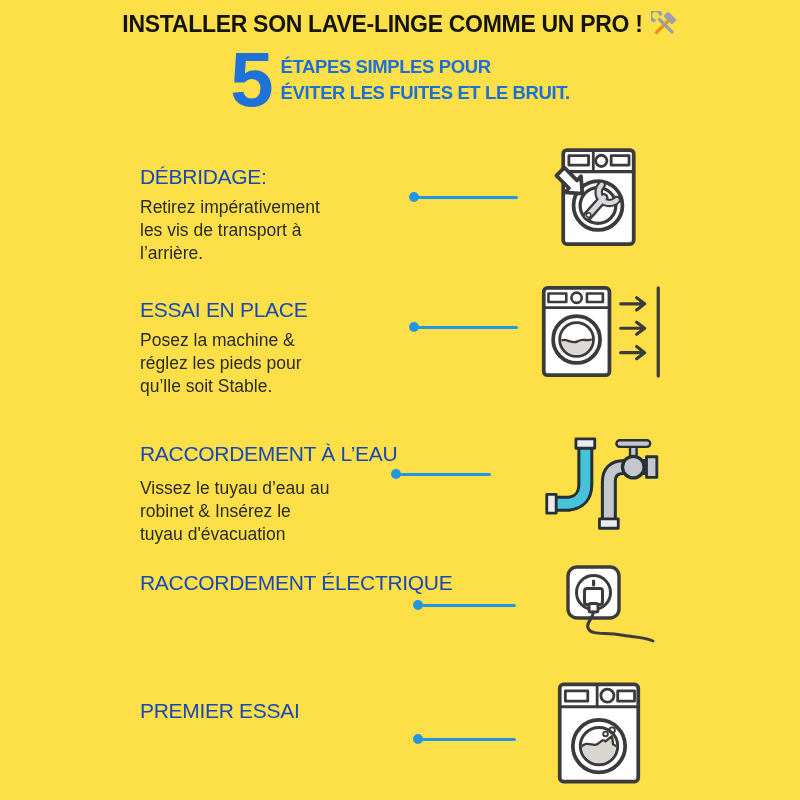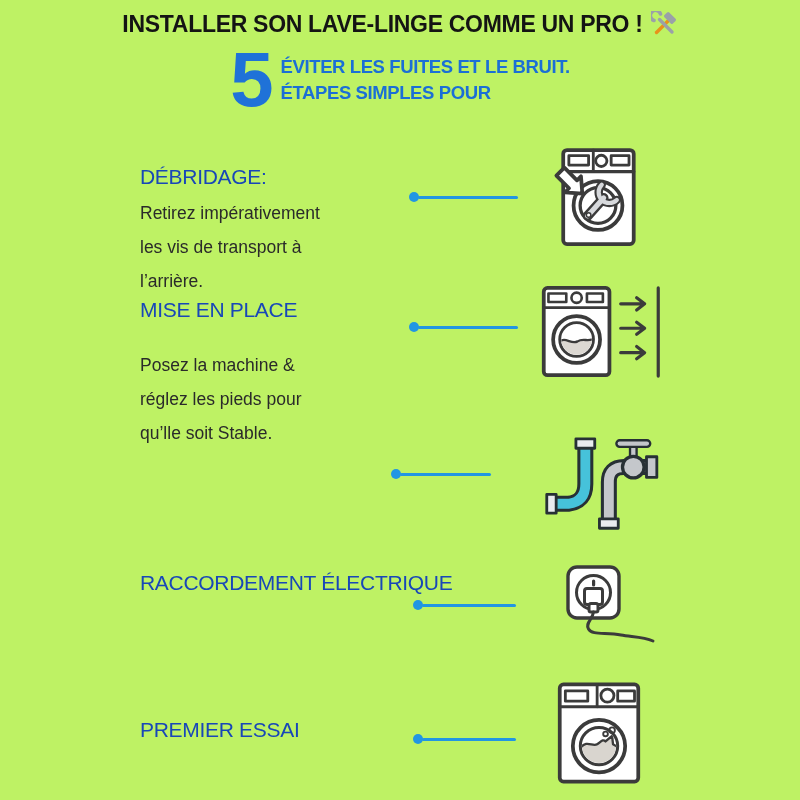--- a/index.html
+++ b/index.html
@@ -1,18 +1,18 @@
 <!DOCTYPE html>
 <html><head>
 <meta charset="utf-8">
 <style>
   * { margin:0; padding:0; box-sizing:border-box; }
   html,body { background:#ffffff; }
   .page {
-    position:relative; width:800px; height:800px; background:#bef264;
+    position:relative; width:800px; height:800px; background:#fde047;
     font-family:"Liberation Sans","DejaVu Sans",sans-serif; overflow:hidden;
   }
   
   .title-row {
     position:absolute; top:11px; left:0; width:100%;
     display:flex; justify-content:center; align-items:center; gap:8px;
   }
   .main-title {
     font-size:23px; font-weight:bold; color:#141414; letter-spacing:-0.3px;
     white-space:nowrap;
@@ -32,45 +32,45 @@
     font-size:18.5px; font-weight:bold; color:#1b6fd6; letter-spacing:-0.4px;
     line-height:26px; white-space:nowrap;
   }
   
   .step-title {
     position:absolute; left:140px; font-size:21px; font-weight:normal;
     color:#1847b8; letter-spacing:-0.3px; white-space:nowrap;
   }
   .step-body {
     position:absolute; left:140px; font-size:17.5px; color:#2a2a2a;
-    line-height:34px; white-space:pre-line;
+    line-height:23px; white-space:pre-line;
   }
   .connector { position:absolute; display:flex; align-items:center; height:10px; }
   .connector .dot { width:10px; height:10px; border-radius:50%; background:#2196e3; flex:0 0 auto; }
   .connector .line { flex:1 1 auto; height:3px; background:#2196e3; border-radius:2px; margin-left:-1px; }
   .step-icon { position:absolute; }
   .step-icon svg { display:block; width:100%; height:100%; }
 
   .s1-title{top:165px} .s1-body{top:196px}
   .s1-conn{left:409px; top:192px; width:109px}
   .s1-icon{left:551px; top:146px; width:94px; height:104px}
 
-  .s2-title{top:298px} .s2-body{top:348px}
+  .s2-title{top:298px} .s2-body{top:329px}
   .s2-conn{left:409px; top:322px; width:109px}
   .s2-icon{left:540px; top:285px; width:122px; height:94px}
 
   .s3-title{top:442px} .s3-body{top:477px}
   .s3-conn{left:391px; top:469px; width:100px}
   .s3-icon{left:543px; top:435px; width:127px; height:99px}
 
   .s4-title{top:571px} .s4-body{top:604px}
   .s4-conn{left:413px; top:600px; width:103px}
   .s4-icon{left:551px; top:562px; width:106px; height:95px}
 
-  .s5-title{top:718px} .s5-body{top:739px}
+  .s5-title{top:699px} .s5-body{top:739px}
   .s5-conn{left:413px; top:734px; width:103px}
   .s5-icon{left:556px; top:680px; width:86px; height:106px}
 </style>
 </head>
 <body>
 
 <div class="page">
 
   <div class="title-row">
     <span class="main-title">INSTALLER SON LAVE-LINGE COMME UN PRO !</span>
@@ -84,22 +84,22 @@
 
         <line x1="8.5" y1="8.5" x2="21" y2="21" stroke="#9aa1a8" stroke-width="3.4" stroke-linecap="round"></line>
         <path d="M 3 9.5 A 5.2 5.2 0 1 1 9.5 3" fill="none" stroke="#9aa1a8" stroke-width="3.6" stroke-linecap="round"></path>
       </svg>
     </span>
   </div>
 
   <div class="hero">
     <div class="hero-number">5</div>
     <div class="hero-text">
+      <div class="hero-line">ÉTAPES SIMPLES POUR</div>
       <div class="hero-line">ÉVITER LES FUITES ET LE BRUIT.</div>
-      <div class="hero-line">ÉTAPES SIMPLES POUR</div>
     </div>
   </div>
 
   <h2 class="step-title s1-title">DÉBRIDAGE:</h2>
   <p class="step-body s1-body">Retirez impérativement
 les vis de transport à
 l’arrière.</p>
   <div class="connector s1-conn">
       <span class="dot"></span>
       <span class="line"></span>
@@ -120,21 +120,21 @@
       <path d="M 54 41 A 11 11 0 1 0 70 57" stroke="#d7d9dc" stroke-width="4.5"></path>
       <line x1="56" y1="55" x2="39" y2="74" stroke="#d7d9dc" stroke-width="5.5"></line>
       <circle cx="40" cy="73" r="2.4" fill="#fff" stroke="#3b3b3b" stroke-width="1.6"></circle>
 
       <g transform="translate(22,39) rotate(45)">
         <path d="M -17 -6 H 2 V -12 L 16 0 L 2 12 V 6 H -17 Z" fill="#fff" stroke="#3b3b3b" stroke-width="4"></path>
       </g>
     </svg>
   </div>
 
-  <h2 class="step-title s2-title">MISE EN PLACE</h2>
+  <h2 class="step-title s2-title">ESSAI EN PLACE</h2>
   <p class="step-body s2-body">Posez la machine &amp;
 réglez les pieds pour
 qu’lle soit Stable.</p>
   <div class="connector s2-conn">
       <span class="dot"></span>
       <span class="line"></span>
     </div>
   <div class="step-icon s2-icon">
     <svg viewBox="0 0 130 100" fill="none" stroke-linecap="round" stroke-linejoin="round">
       <rect x="4" y="3" width="70" height="93" rx="4" fill="#fff" stroke="#3b3b3b" stroke-width="4"></rect>
@@ -149,20 +149,24 @@
         </clipPath>
       <path d="M 20 61 C 27 54 33 64 40 60 C 46 56 51 61 58 57 L 58 78 H 20 Z" clip-path="url(#drum2)" fill="#dcd8d2" stroke="#3b3b3b" stroke-width="2.5"></path>
 
       <path d="M 86 20 H 110 M 103 13.5 L 111.5 20 L 103 26.5" stroke="#3b3b3b" stroke-width="3.4"></path>
       <path d="M 86 46 H 110 M 103 39.5 L 111.5 46 L 103 52.5" stroke="#3b3b3b" stroke-width="3.4"></path>
       <path d="M 86 72 H 110 M 103 65.5 L 111.5 72 L 103 78.5" stroke="#3b3b3b" stroke-width="3.4"></path>
       <line x1="126" y1="3" x2="126" y2="97" stroke="#3b3b3b" stroke-width="3.4"></line>
     </svg>
   </div>
 
+  <h2 class="step-title s3-title">RACCORDEMENT À L’EAU</h2>
+  <p class="step-body s3-body">Vissez le tuyau d’eau au
+robinet &amp; Insérez le
+tuyau d'évacuation</p>
   <div class="connector s3-conn">
       <span class="dot"></span>
       <span class="line"></span>
     </div>
   <div class="step-icon s3-icon">
     <svg viewBox="0 0 135 105" fill="none" stroke-linecap="butt" stroke-linejoin="round">
 
       <path d="M 45 13 V 52 Q 45 71 27 73 H 13" stroke="#273035" stroke-width="17"></path>
       <path d="M 45 13 V 52 Q 45 71 27 73 H 13" stroke="#46c2da" stroke-width="10.5"></path>
       <rect x="35" y="4" width="20" height="10" fill="#e9ebee" stroke="#273035" stroke-width="3"></rect>

